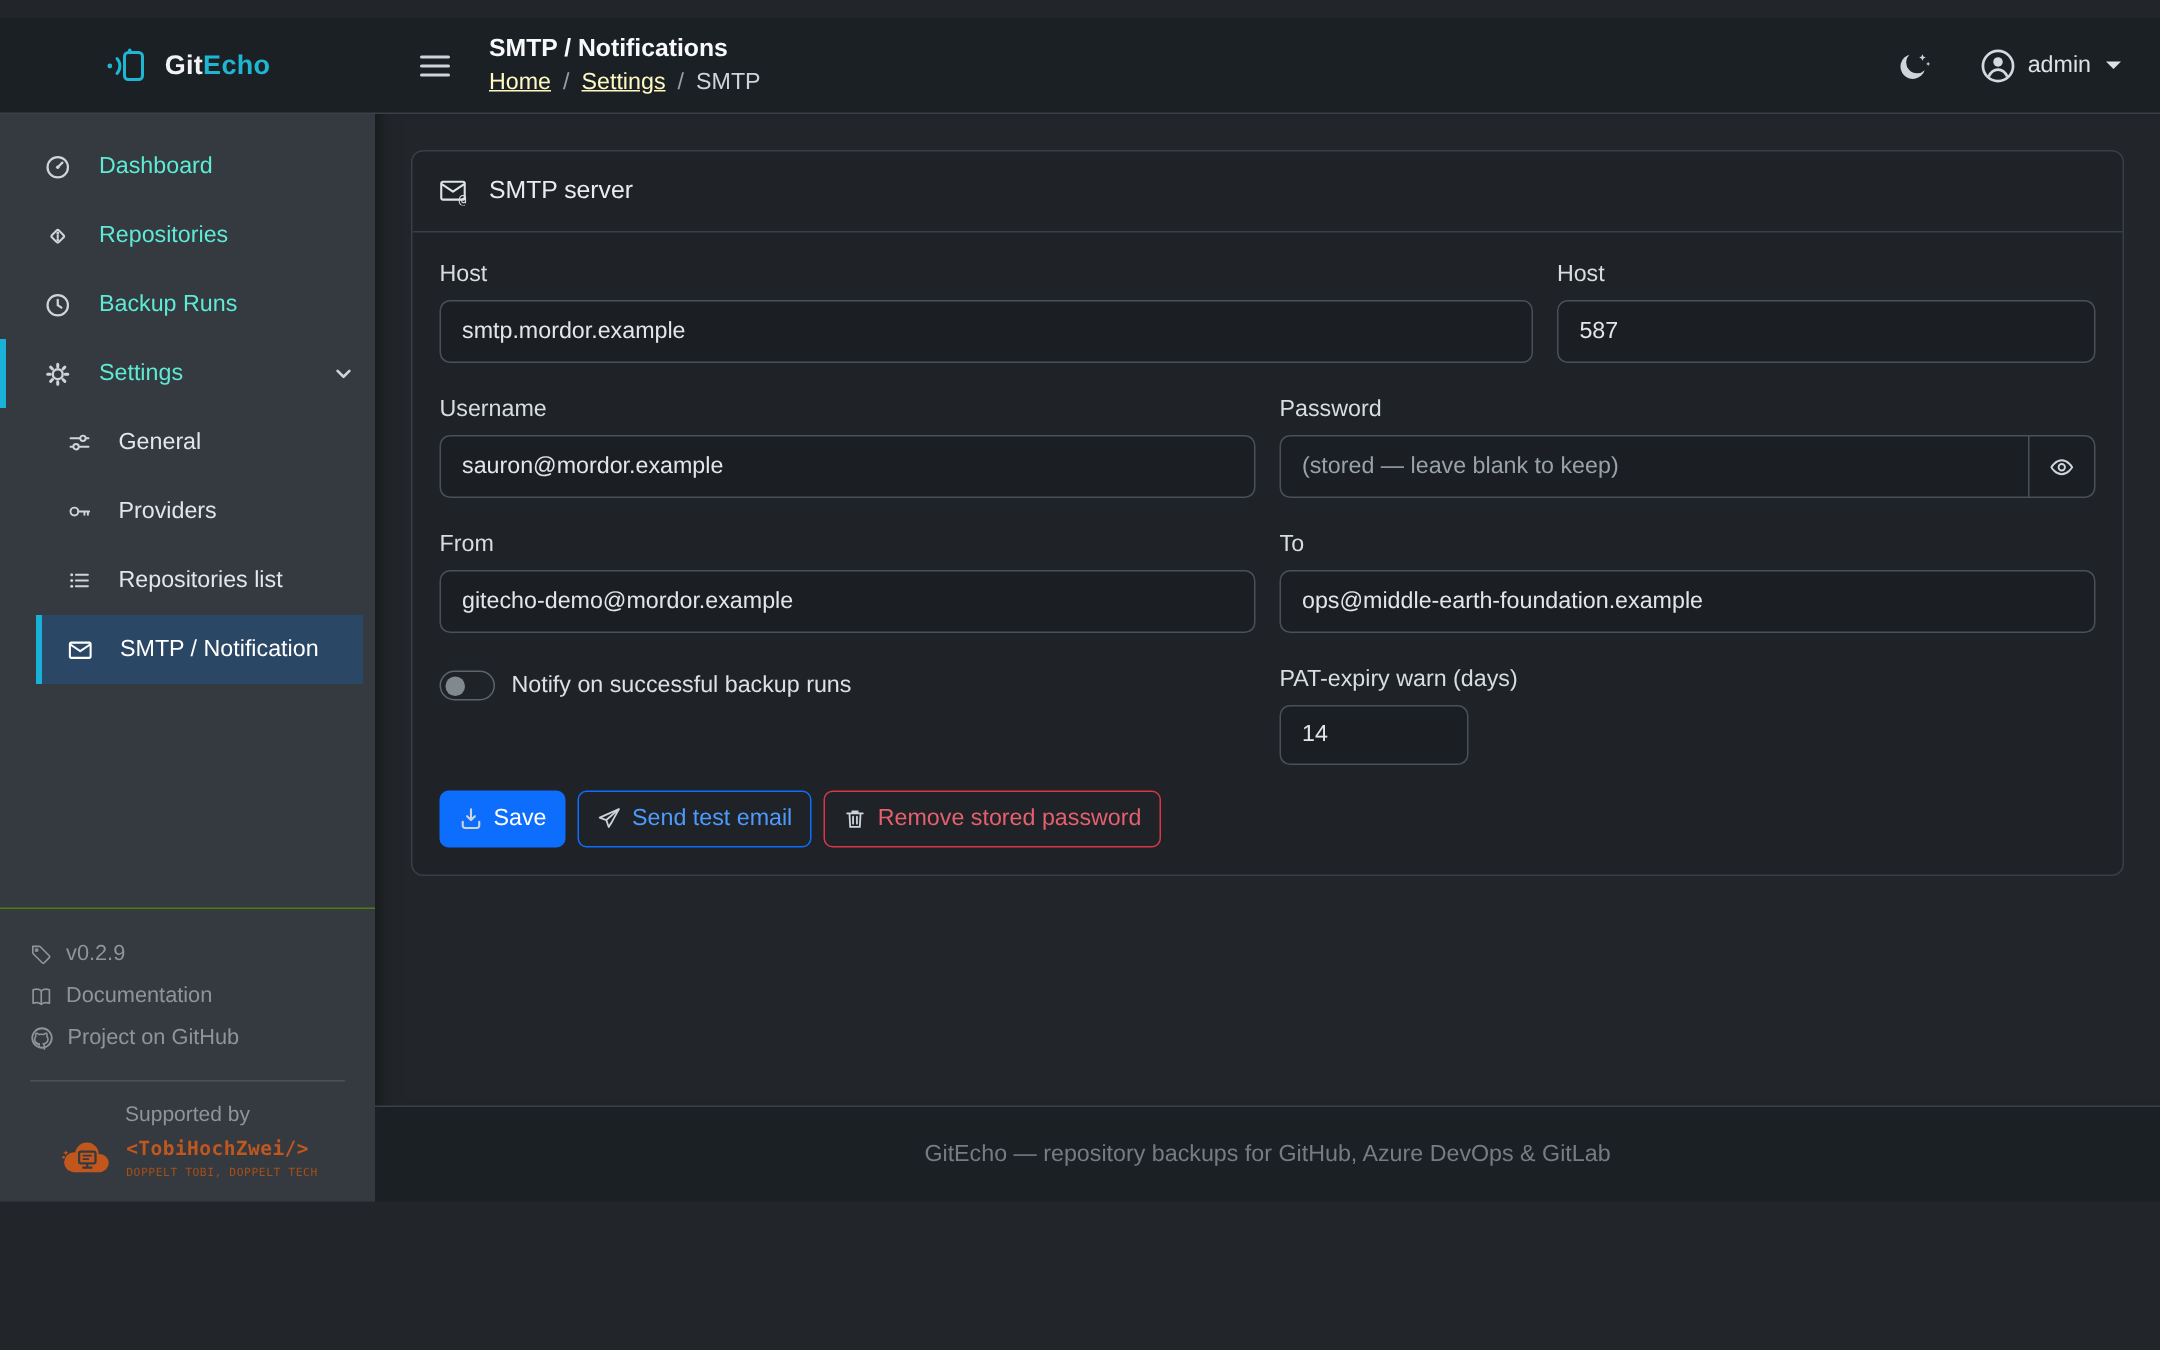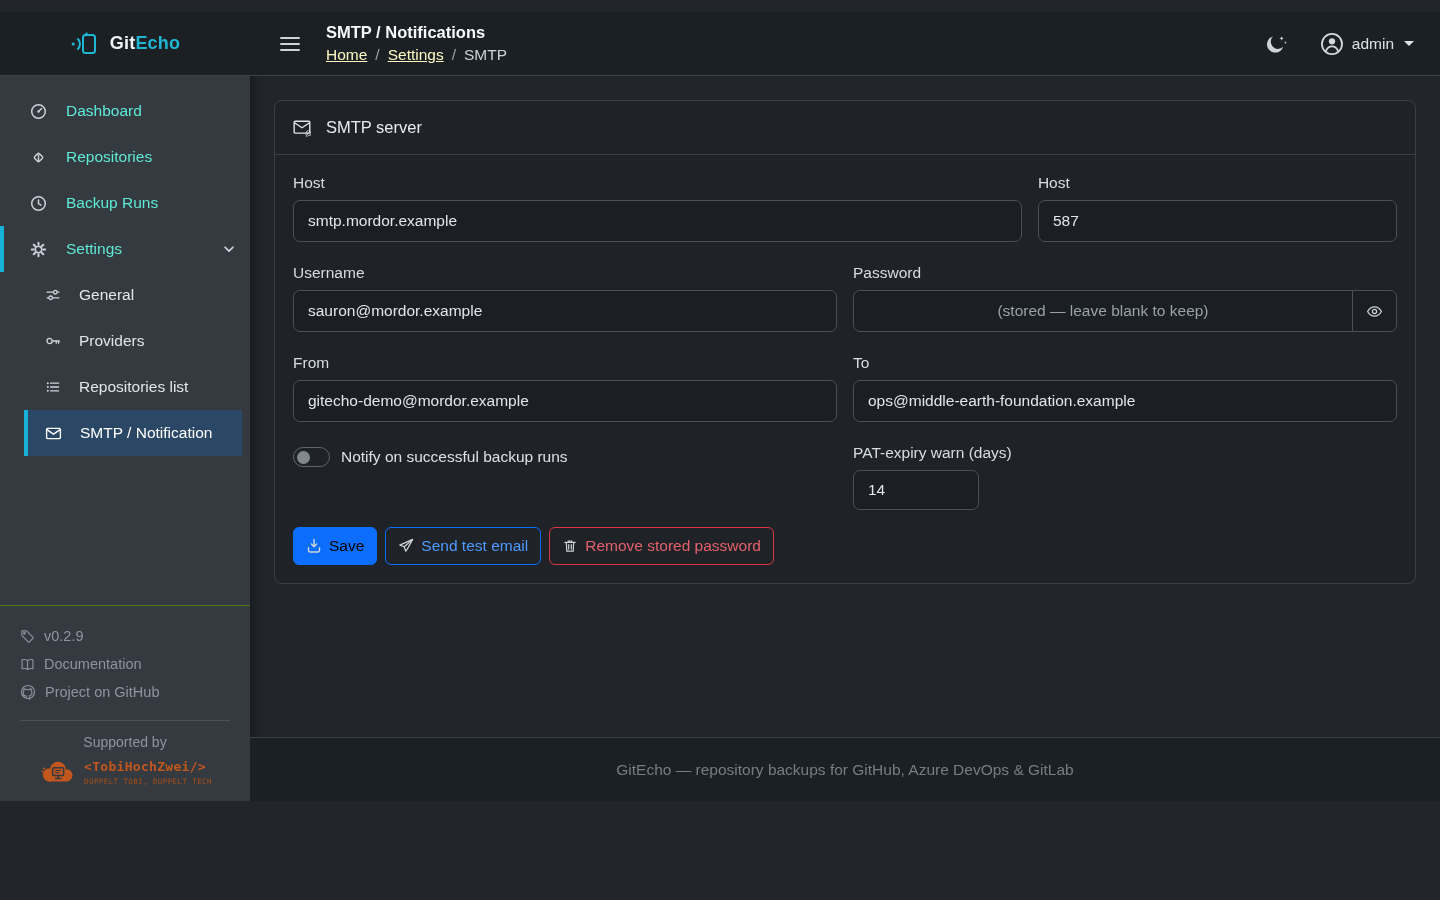--- a/index.html
+++ b/index.html
@@ -68,37 +68,37 @@
   .card-body { padding:19px 18px 18px; }
   .form-label { font-size:15.5px; color:#d8dde2; margin-bottom:8px; display:block; }
   .form-input { width:100%; height:42px; background:#1b1f23; border:1px solid #495057;
                 border-radius:7px; color:#e2e6ea; font-size:15.5px; padding:0 14px;
                 font-family:inherit; outline:none; }
   .form-input::placeholder { color:#99a1a9; }
   .frow { display:grid; gap:16px; margin-bottom:22px; }
   .r84 { grid-template-columns:2.03fr 1fr; }
   .r66 { grid-template-columns:1fr 1fr; }
   .pw-group { display:flex; }
-  .pw-group .form-input { border-top-right-radius:0; border-bottom-right-radius:0;text-align:center; }
+  .pw-group .form-input { border-top-right-radius:0; border-bottom-right-radius:0; }
   .pw-btn { width:45px; flex:none; background:#1b1f23; border:1px solid #495057;
             margin-left:-1px; border-radius:0 7px 7px 0; color:#9aa1a8;
             display:flex; align-items:center; justify-content:center; cursor:pointer; }
   .switch-row { align-items:start; margin-bottom:2px; }
   .switch-wrap { display:flex; align-items:center; gap:11px; padding-top:3px; }
   .switch { width:37px; height:20px; border:1px solid #5c646c; border-radius:12px;
             background:transparent; position:relative; cursor:pointer; flex:none; }
   .switch::after { content:''; position:absolute; left:3px; top:2.5px; width:13px;
                    height:13px; border-radius:50%; background:#81898f; }
   .switch-label { font-size:15.5px; color:#dde1e5; }
   .pat-input { width:126px; height:40px; }
   .actions { display:flex; gap:8px; margin-top:17px; }
   .btn { height:38px; border-radius:6px; padding:0 12px; display:inline-flex;
          align-items:center; gap:7px; font-size:15.5px; cursor:pointer;
          background:transparent; font-family:inherit; }
-  .btn-primary { background:#0d6efd; border:1px solid #0d6efd; color:#000000; }
+  .btn-primary { background:#0d6efd; border:1px solid #0d6efd; color:#ffffff; }
   .btn-outline-primary { border:1px solid #0d6efd; color:#4d9aff; }
   .btn-outline-danger { border:1px solid #dc3545; color:#e4606d; }
 
   
   .footer { grid-column:2/3; grid-row:3/4; background:#1b2025; border-top:1px solid #3a4046;
             display:flex; align-items:center; justify-content:center;
             color:#757d84; font-size:15.5px; }
 
   svg { display:block; }
 </style>

